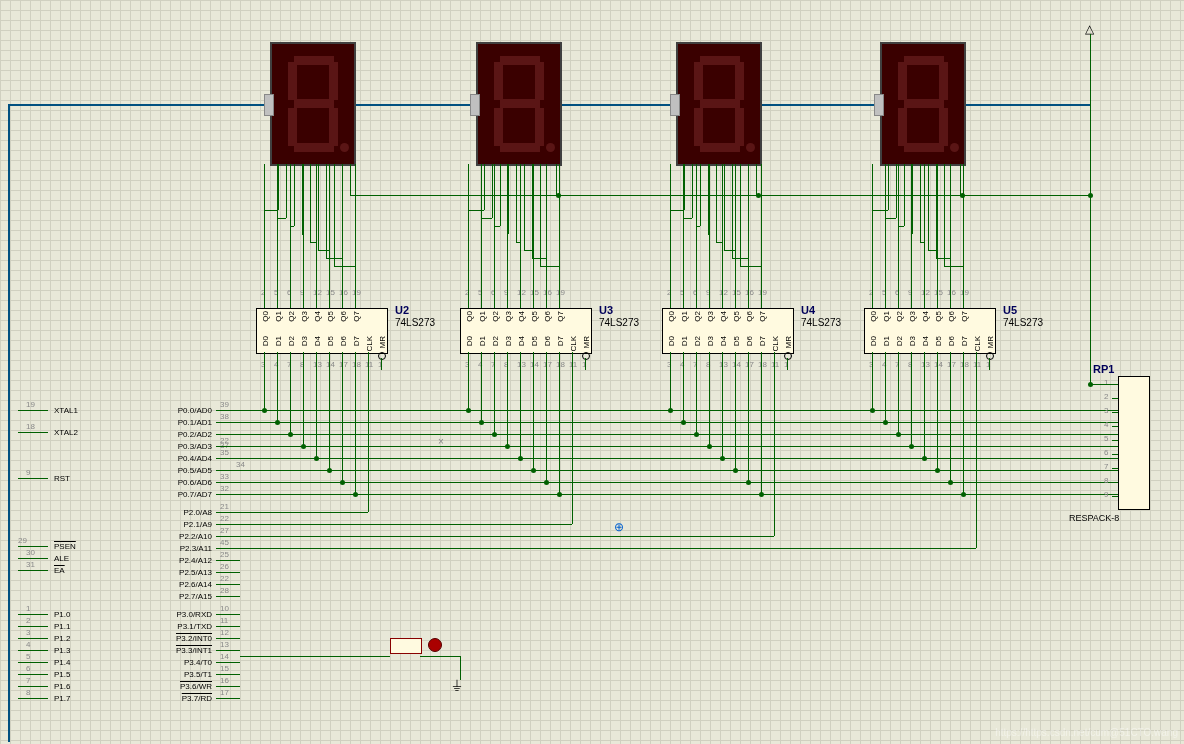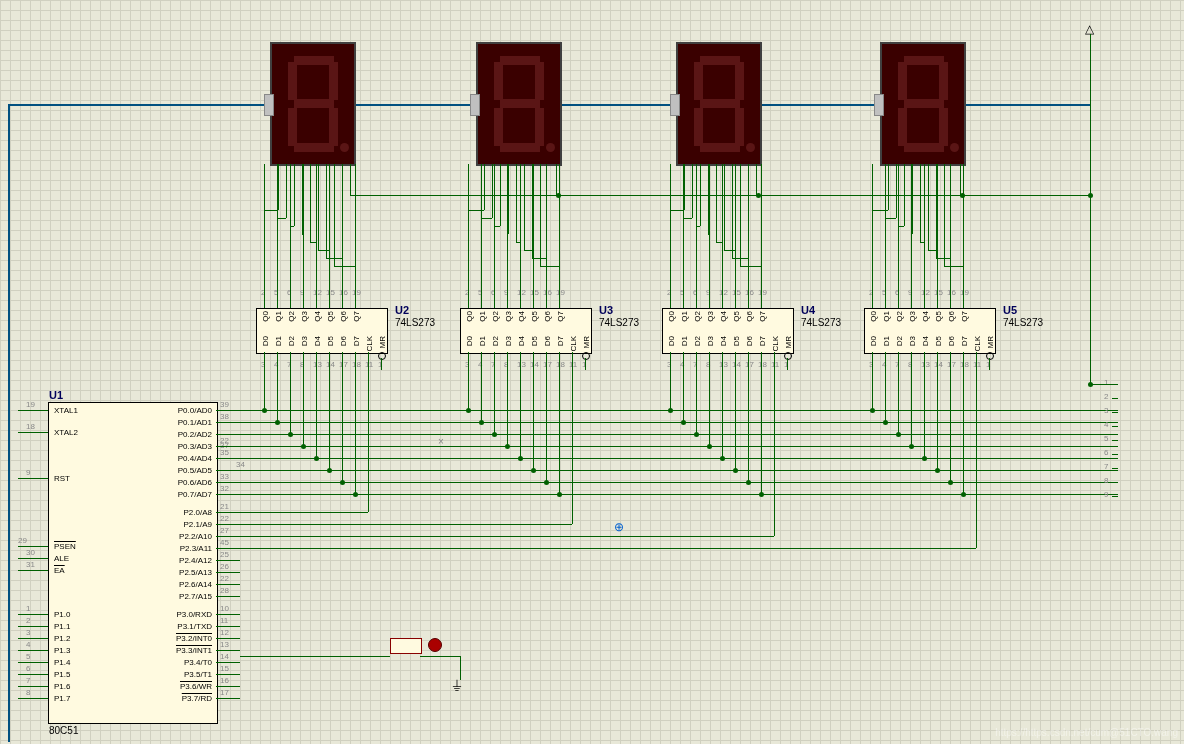--- a/index.html
+++ b/index.html
@@ -109,25 +109,25 @@
   </div>
   <div class="chip" style="left:662px;top:308px;width:130px;height:44px">
     <div class="name" style="left:138px;top:-5px">U4</div>
     <div class="part" style="left:138px;top:8px">74LS273</div>
   </div>
   <div class="chip" style="left:864px;top:308px;width:130px;height:44px">
     <div class="name" style="left:138px;top:-5px">U5</div>
     <div class="part" style="left:138px;top:8px">74LS273</div>
   </div>
 
-  <div class="chip" style="left:48px;top:402px;width:168px;height:320px">
-    <div class="name" style="left:0;top:-14px">U1</div>
-    <div class="part" style="left:0;top:322px">80C51</div>
+
+  <div class="respack" style="left:1118px;top:376px;width:30px;height:132px">
+    <div class="name" style="position:absolute;left:-26px;top:-14px;font-size:11px;font-weight:700;color:#00005a">RP1</div>
+    <div class="part" style="position:absolute;left:-50px;top:136px;font-size:9px">RESPACK-8</div>
   </div>
-
 
   <div class="pbtn" style="left:390px;top:638px"></div>
   <div class="led" style="left:428px;top:638px"></div>
   <div class="wire h" style="left:240px;top:656px;width:150px"></div>
   <div class="wire h" style="left:420px;top:656px;width:40px"></div>
   <div class="wire v" style="left:460px;top:656px;height:24px"></div>
   <div class="gnd" style="left:452px;top:678px">⏚</div>
 
   <div class="cross" style="left:438px;top:436px">×</div>
   <div class="center" style="left:614px;top:520px">⊕</div>

